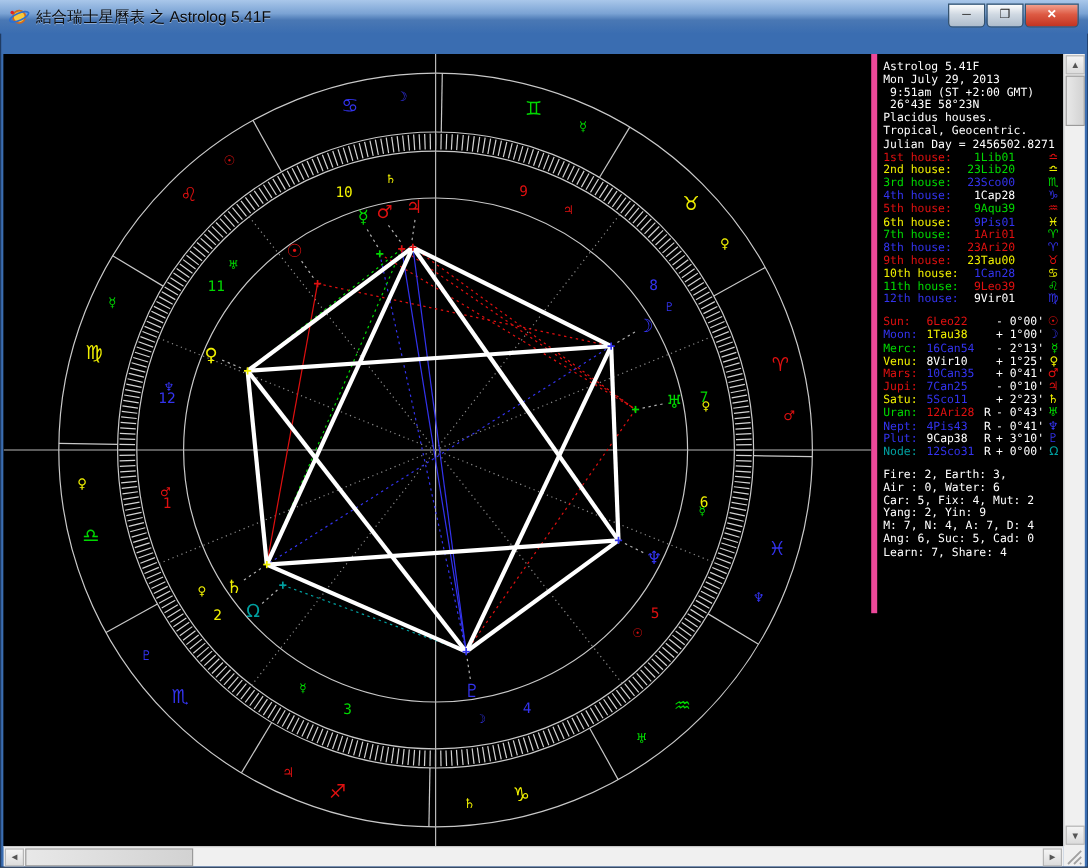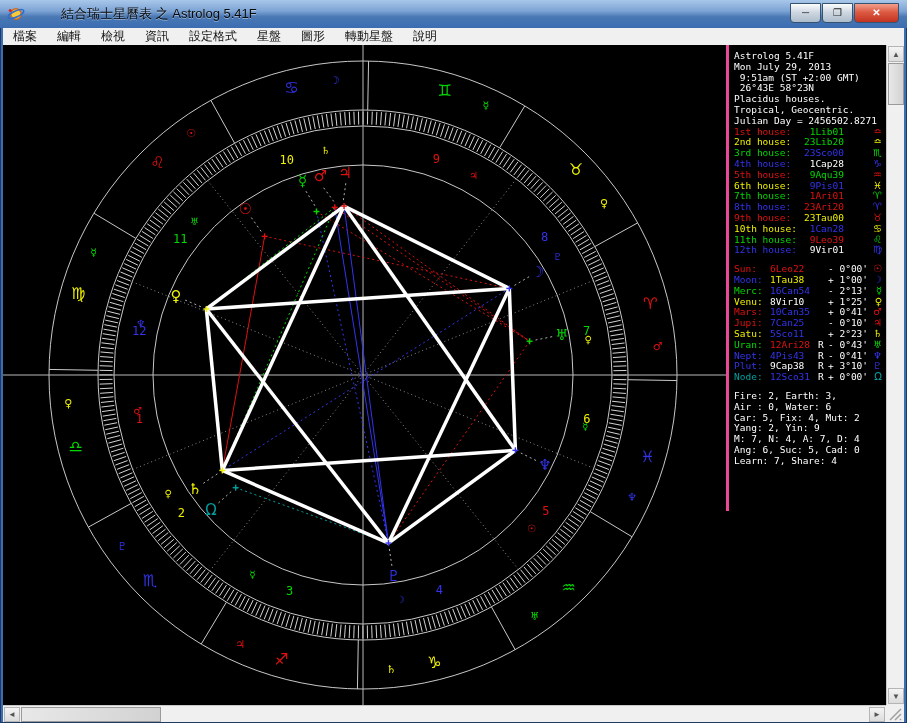--- a/index.html
+++ b/index.html
@@ -1,37 +1,37 @@
 <!DOCTYPE html>
 <html><head>
 <meta charset="utf-8">
 <style>
   html,body{margin:0;padding:0;background:#555;font-family:"Liberation Sans",sans-serif;}
   .window{position:relative;width:907px;height:723px;background:#3a6db1;overflow:hidden;
           box-shadow:inset 0 0 0 1px #1f3b63;}
   
   .titlebar{position:absolute;left:0;top:0;width:907px;height:28px;
     background:linear-gradient(180deg,#a9c7ea 0%,#7ba3d4 40%,#4a78b4 60%,#3a6db1 100%);
-    display:flex;align-items:center;gap:31px;}
+    display:flex;align-items:center;}
   .title-icon{width:18px;height:18px;margin:0 5px 0 7px;flex:0 0 auto;}
   .title-text{font-size:13px;color:#0a0a0a;text-shadow:0 1px 0 rgba(255,255,255,.4);}
   .winbtns{position:absolute;right:8px;top:3px;display:flex;}
   .winbtn{width:29px;height:18px;border:1px solid #35536f;border-radius:0 0 4px 4px;
     background:linear-gradient(180deg,#fdfdfd,#cfd8e2 45%,#aebccb);color:#222;
     font-size:10px;line-height:17px;text-align:center;margin-left:1px;cursor:default;}
   .winbtn.close{width:43px;background:linear-gradient(180deg,#f2a08e,#dd5a43 45%,#c23321);color:#fff;font-weight:bold;}
   
   .menubar{position:absolute;left:3px;top:28px;width:901px;height:17px;background:#f0f0f0;
     display:flex;align-items:center;border-bottom:1px solid #d5d5d5;}
   .menu-item{font-size:12px;color:#111;padding:0 10px;height:17px;line-height:17px;}
   
   .content{position:absolute;left:3px;top:45px;width:883px;height:660px;background:#000;}
   .chart-area{position:absolute;left:0;top:0;width:723px;height:660px;background:#000;}
   .side-panel{position:absolute;left:723px;top:0;width:160px;height:466px;background:#000;
-    border-left:3px solid #ec4899;color:#fff;font-family:"DejaVu Sans Mono",monospace;
+    border-left:5px solid #ec4899;color:#fff;font-family:"DejaVu Sans Mono",monospace;
     font-size:9.5px;line-height:10.8px;padding:6px 0 0 5px;box-sizing:border-box;white-space:pre;}
   .srow{display:flex;align-items:baseline;padding-right:4px;}
   .srow .lbl{flex:0 0 auto;}
   .h-lbl{width:66px;}
   .p-lbl{width:36px;}
   .h-val{width:44px;text-align:right;}
   .p-val{width:48px;}
   .retro{width:7px;color:#fff;}
   .delta{margin-left:3px;color:#fff;}
   .sglyph{margin-left:auto;font-family:"DejaVu Sans",sans-serif;font-size:10px;}
@@ -61,31 +61,20 @@
       </svg>
     </span>
     <span class="title-text">結合瑞士星曆表 之 Astrolog 5.41F</span>
     <span class="winbtns">
       <span class="winbtn">─</span>
       <span class="winbtn">❐</span>
       <span class="winbtn close">✕</span>
     </span>
   </div>
 
-  <div class="menubar" id="menubar">
-      <span class="menu-item">檔案</span>
-      <span class="menu-item">編輯</span>
-      <span class="menu-item">檢視</span>
-      <span class="menu-item">資訊</span>
-      <span class="menu-item">設定格式</span>
-      <span class="menu-item">星盤</span>
-      <span class="menu-item">圖形</span>
-      <span class="menu-item">轉動星盤</span>
-      <span class="menu-item">說明</span>
-    </div>
 
   <div class="content">
     <div class="chart-area" id="chart-area"><svg width="723" height="660">
           <circle cx="360" cy="330" r="314" fill="none" stroke="#c8c8c8" stroke-width="1"></circle>
           <circle cx="360" cy="330" r="265" fill="none" stroke="#c8c8c8" stroke-width="1"></circle>
           <circle cx="360" cy="330" r="249" fill="none" stroke="#c8c8c8" stroke-width="1"></circle>
           <circle cx="360" cy="330" r="210" fill="none" stroke="#c8c8c8" stroke-width="1"></circle>
           <line x1="610.4605394646373" y1="334.44614114517566" x2="623.4584916125028" y2="334.67687900899716" stroke="#d4d4d4" stroke-width="1"></line>
           <line x1="610.4999889736872" y1="330.0743248451056" x2="623.4999884014633" y2="330.0781820226959" stroke="#d4d4d4" stroke-width="1"></line>
           <line x1="610.4631337594477" y1="325.7024859049679" x2="623.4612205413752" y2="325.47946122139336" stroke="#d4d4d4" stroke-width="1"></line>

